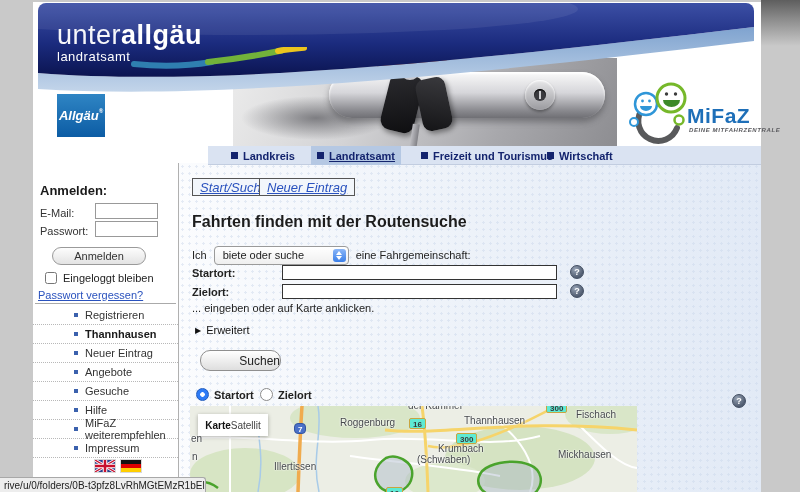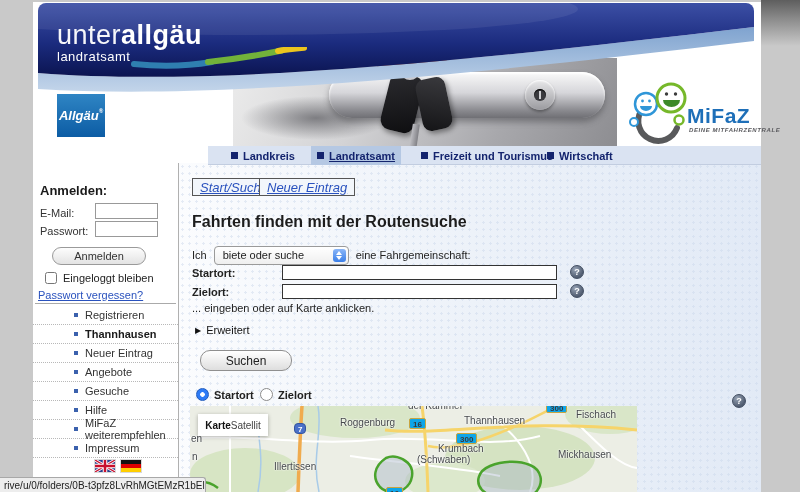--- a/index.html
+++ b/index.html
@@ -106,41 +106,41 @@
   .field-label { position:absolute; left:13px; font-size:11px; font-weight:700; color:#222; }
   .field-input { position:absolute; left:103px; width:275px; height:15px; border:1px solid #333; background:#fff;
     font-size:11px; padding:0 2px; }
   .help-icon { position:absolute; width:14px; height:14px; border-radius:50%;
     background:radial-gradient(circle at 35% 28%, #97a3b5, #515d71 70%); border:1px solid #414d61;
     color:#fff; font-size:9px; font-weight:700; display:flex; align-items:center; justify-content:center; cursor:pointer; }
   #map-hint { position:absolute; left:13px; top:139px; font-size:11px; color:#222; }
   #advanced-toggle { position:absolute; left:16px; top:161px; font-size:11px; color:#111; cursor:pointer;
     display:flex; align-items:center; gap:5px; }
   #advanced-toggle .tri { font-size:8px; }
-  #search-button { position:absolute; left:21px; top:187px; width:92px; height:21px; border-radius:10px;
+  #search-button { position:absolute; left:21px; top:187px; width:81px; height:21px; border-radius:10px;
     border:1px solid #8f8f8f; background:linear-gradient(#ffffff,#dedede); font-size:12px; color:#222;
-    font-family:"Liberation Sans",sans-serif; cursor:pointer; }
+    font-family:"Liberation Sans",sans-serif; cursor:pointer;text-align:right; }
   .radio { position:absolute; width:13px; height:13px; border-radius:50%; cursor:pointer; }
   .radio.on { background:radial-gradient(circle,#ffffff 0 2px,#2e7bf6 2.6px 100%); border:1px solid #1f5bbd; }
   .radio.off { background:#fff; border:1px solid #8a8a8a; }
   .radio-label { position:absolute; font-size:11px; font-weight:700; color:#222; }
   
   #map { position:absolute; left:11px; top:243px; width:447px; height:86px; overflow:hidden; background:#eceee5; cursor:grab; }
   #map svg { position:absolute; left:0; top:0; }
   #map-controls { position:absolute; left:8px; top:8px; width:70px; height:22px; background:#fff;
     box-shadow:0 1px 4px rgba(0,0,0,.3); display:flex; align-items:center; justify-content:center; 
     font-size:10px; z-index:3; }
   #map-ctl-karte { font-weight:700; color:#111; cursor:pointer; }
   #map-ctl-sat { color:#444; cursor:pointer; }
   .map-label { position:absolute; font-size:10px; color:#46494c; white-space:nowrap; z-index:2;
     text-shadow:0 0 2px #fff, 0 0 2px #fff; }
   .map-badge { position:absolute; z-index:2; font-size:8px; font-weight:700; height:11px; line-height:11px;
     text-align:center; border-radius:2px; padding:0 3px; }
   .map-badge.autobahn { background:#4a71c9; color:#fff; border:1px solid #35559e; border-radius:4px; }
-  .map-badge.route { background:#0ea5e9; color:#3a3a3a; border:1px solid #c9a53f; }
+  .map-badge.route { background:#5eead4; color:#3a3a3a; border:1px solid #c9a53f; }
   
   #status-popup { position:absolute; left:0; top:477px; width:206px; height:15px; background:#ededed;
     border-top:1px solid #a8a8a8; border-right:1px solid #a8a8a8; border-radius:0 3px 0 0;
     font-size:10px; color:#222; display:flex; align-items:center; padding:0 4px; z-index:20; white-space:nowrap; overflow:hidden; }
 </style>
 </head>
 <body>
 
 <div id="screen">
   <div id="shadow-tr"></div>

